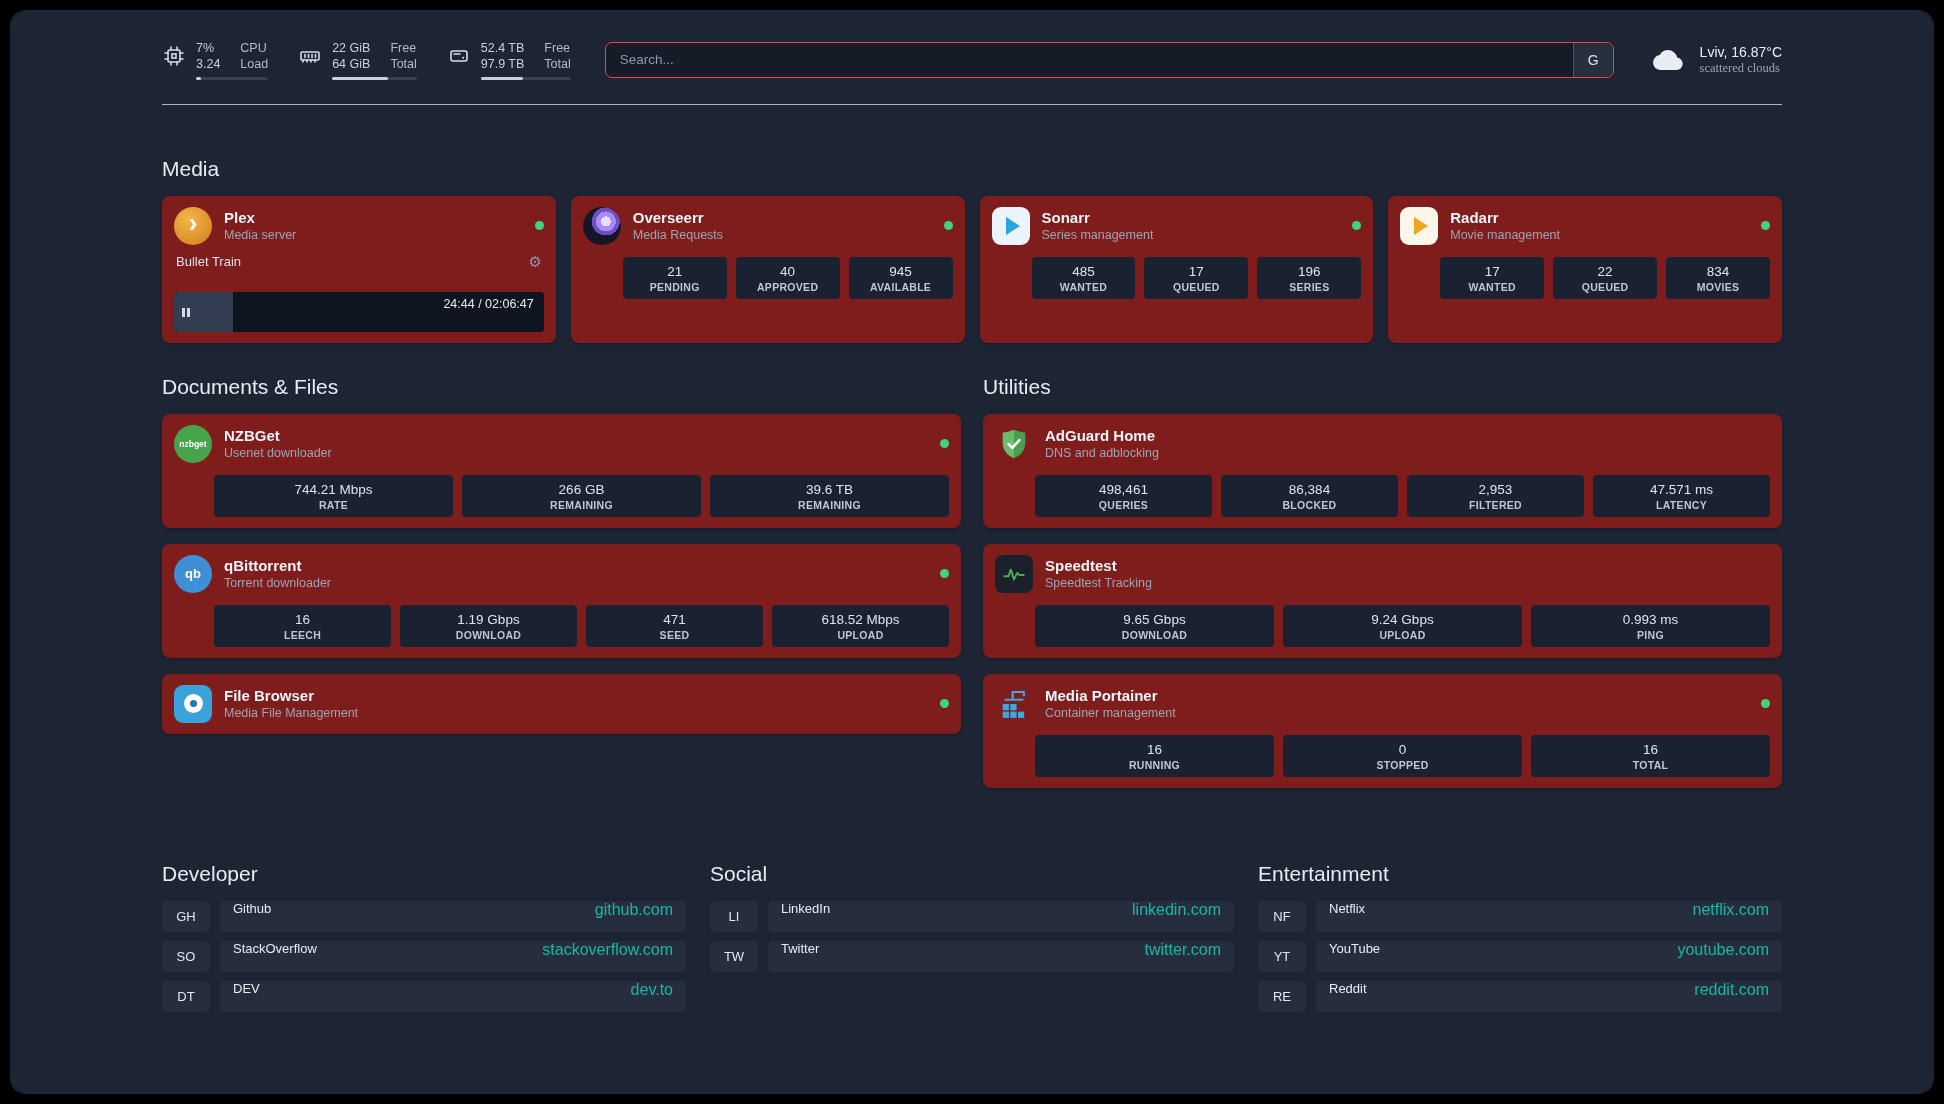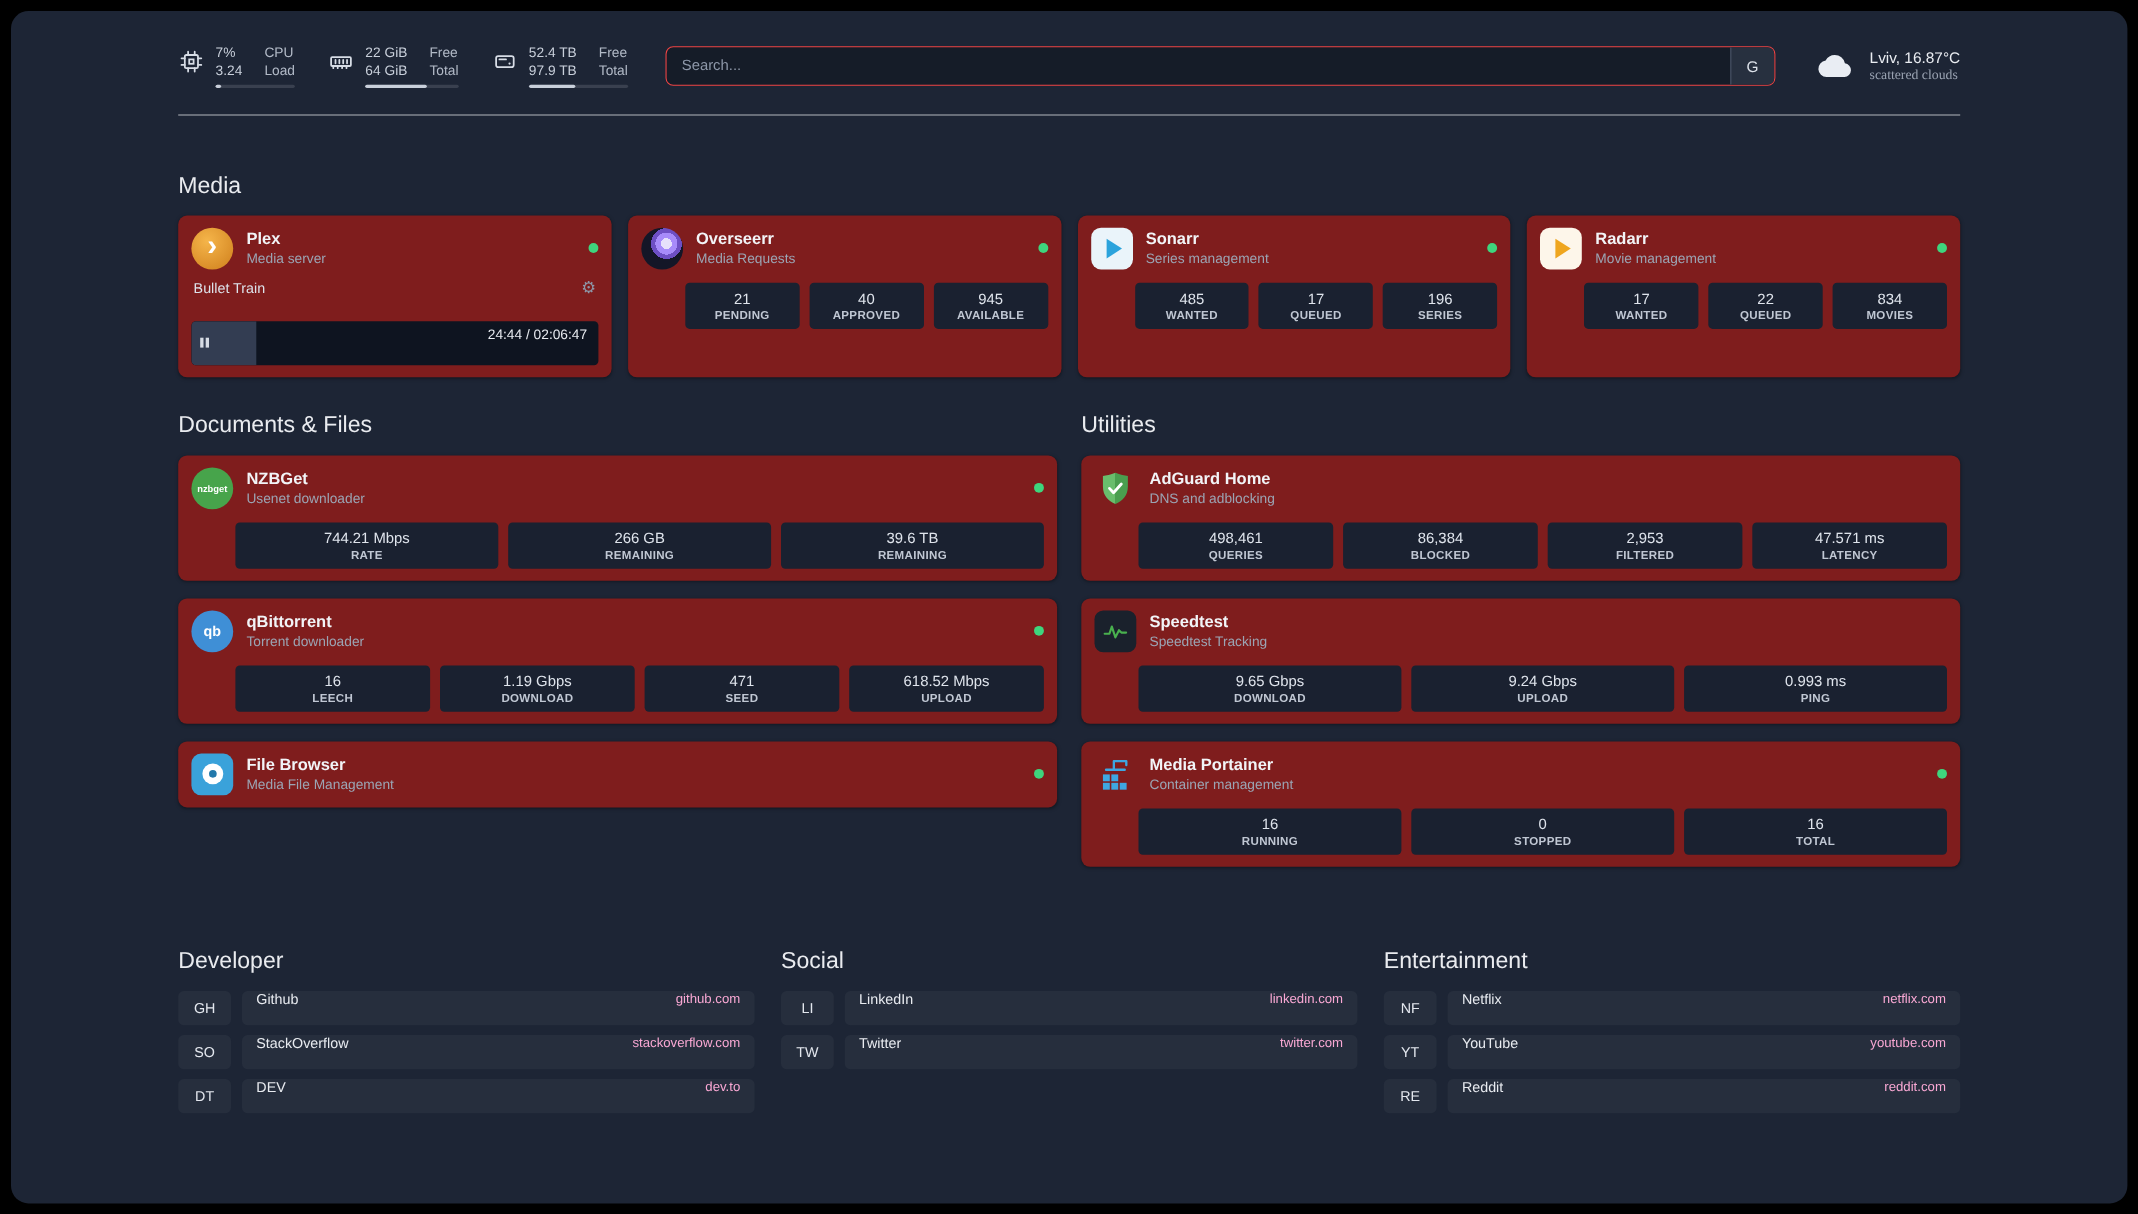--- a/index.html
+++ b/index.html
@@ -81,21 +81,21 @@
   .pause i { display: inline-block; width: 2.5px; height: 9px; background: #d6dbe4; margin-right: 2.5px; }
   .ptime { position: absolute; right: 10px; top: 0; line-height: 24px; font-size: 12.5px; color: #e8ebf1; }
 
   
   .bookmarks { margin-top: 58px; }
   .bm-grid { display: grid; grid-template-columns: 1fr 1fr 1fr; gap: 24px; align-items: start; }
   .bm-item { display: flex; align-items: center; margin-bottom: 9px; cursor: pointer; }
   .bm-abbr { width: 48px; height: 31px; background: #262e3d; border-radius: 5px; display: flex; align-items: center; justify-content: center; font-size: 13px; color: #e3e7ee; margin-right: 10px; flex: 0 0 auto; }
   .bm-pill { flex: 1; height: 31px; background: #262e3d; border-radius: 5px; display: flex; align-items: flex-start; justify-content: space-between; padding: 0 13px; }
   .bm-name { font-size: 13px; color: #e8ebf0; }
-  .bm-url { font-size: 12px; color: #f9a8d4; }
+  .bm-url { font-size: 16px; color: #14b8a6; }
 </style>
 </head>
 <body>
 
 <div class="app">
   <div class="content">
 
     <header class="topbar">
       <div class="sys-stats">
 

